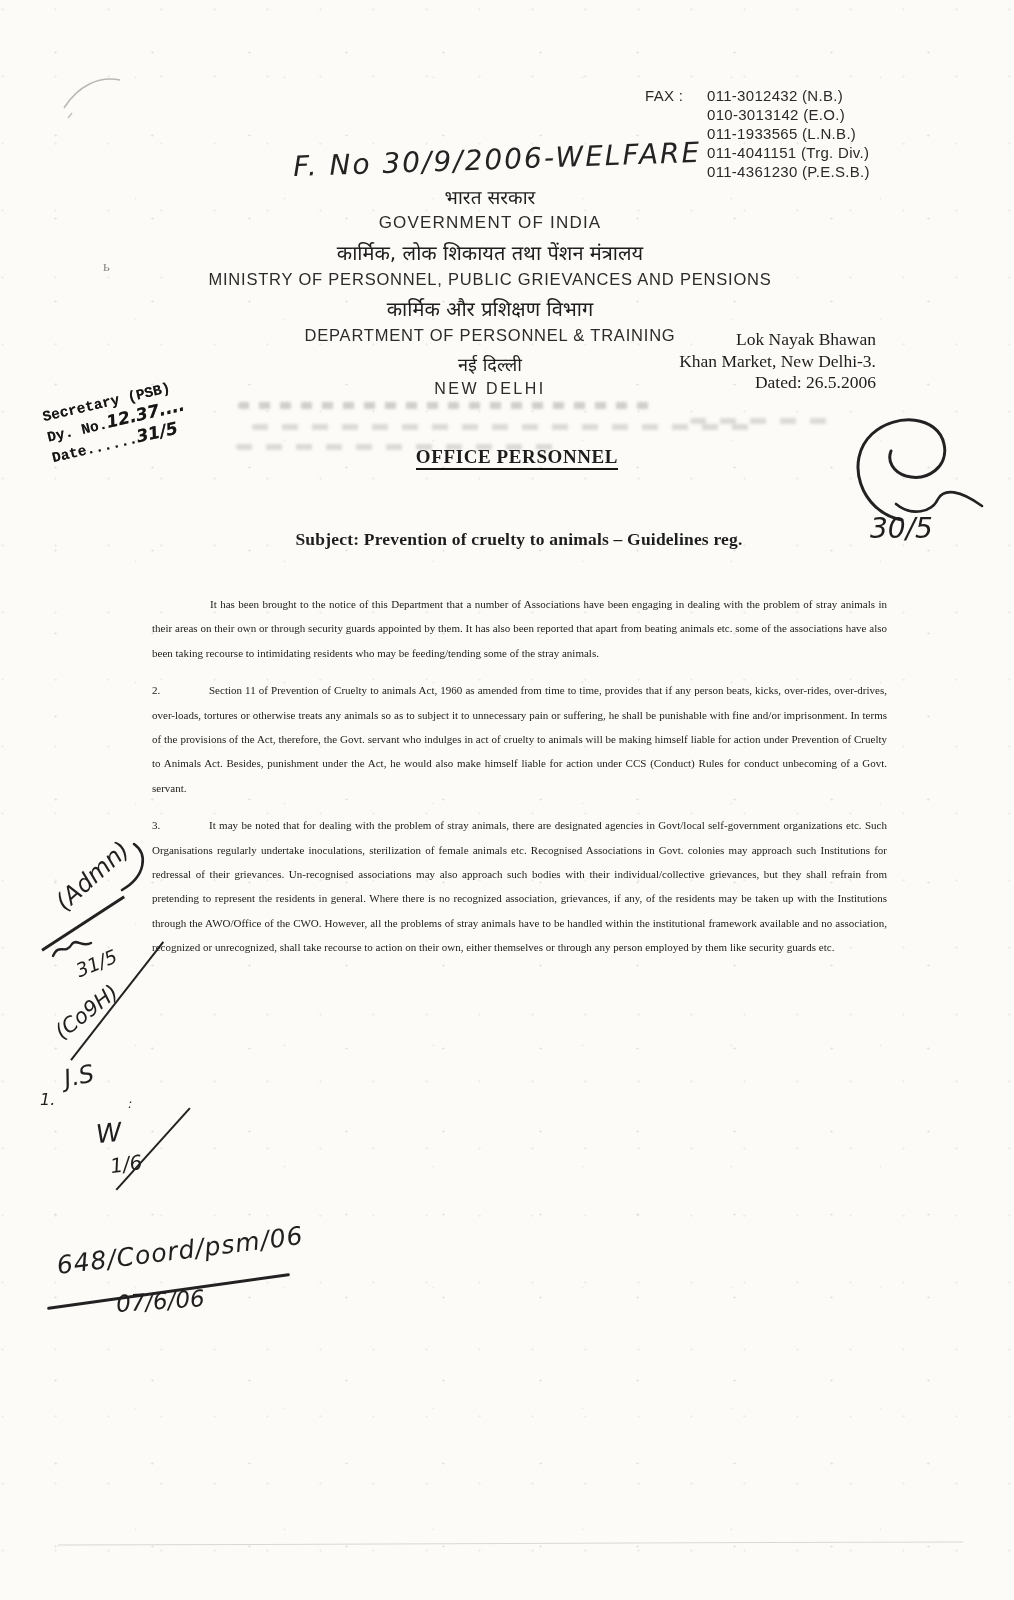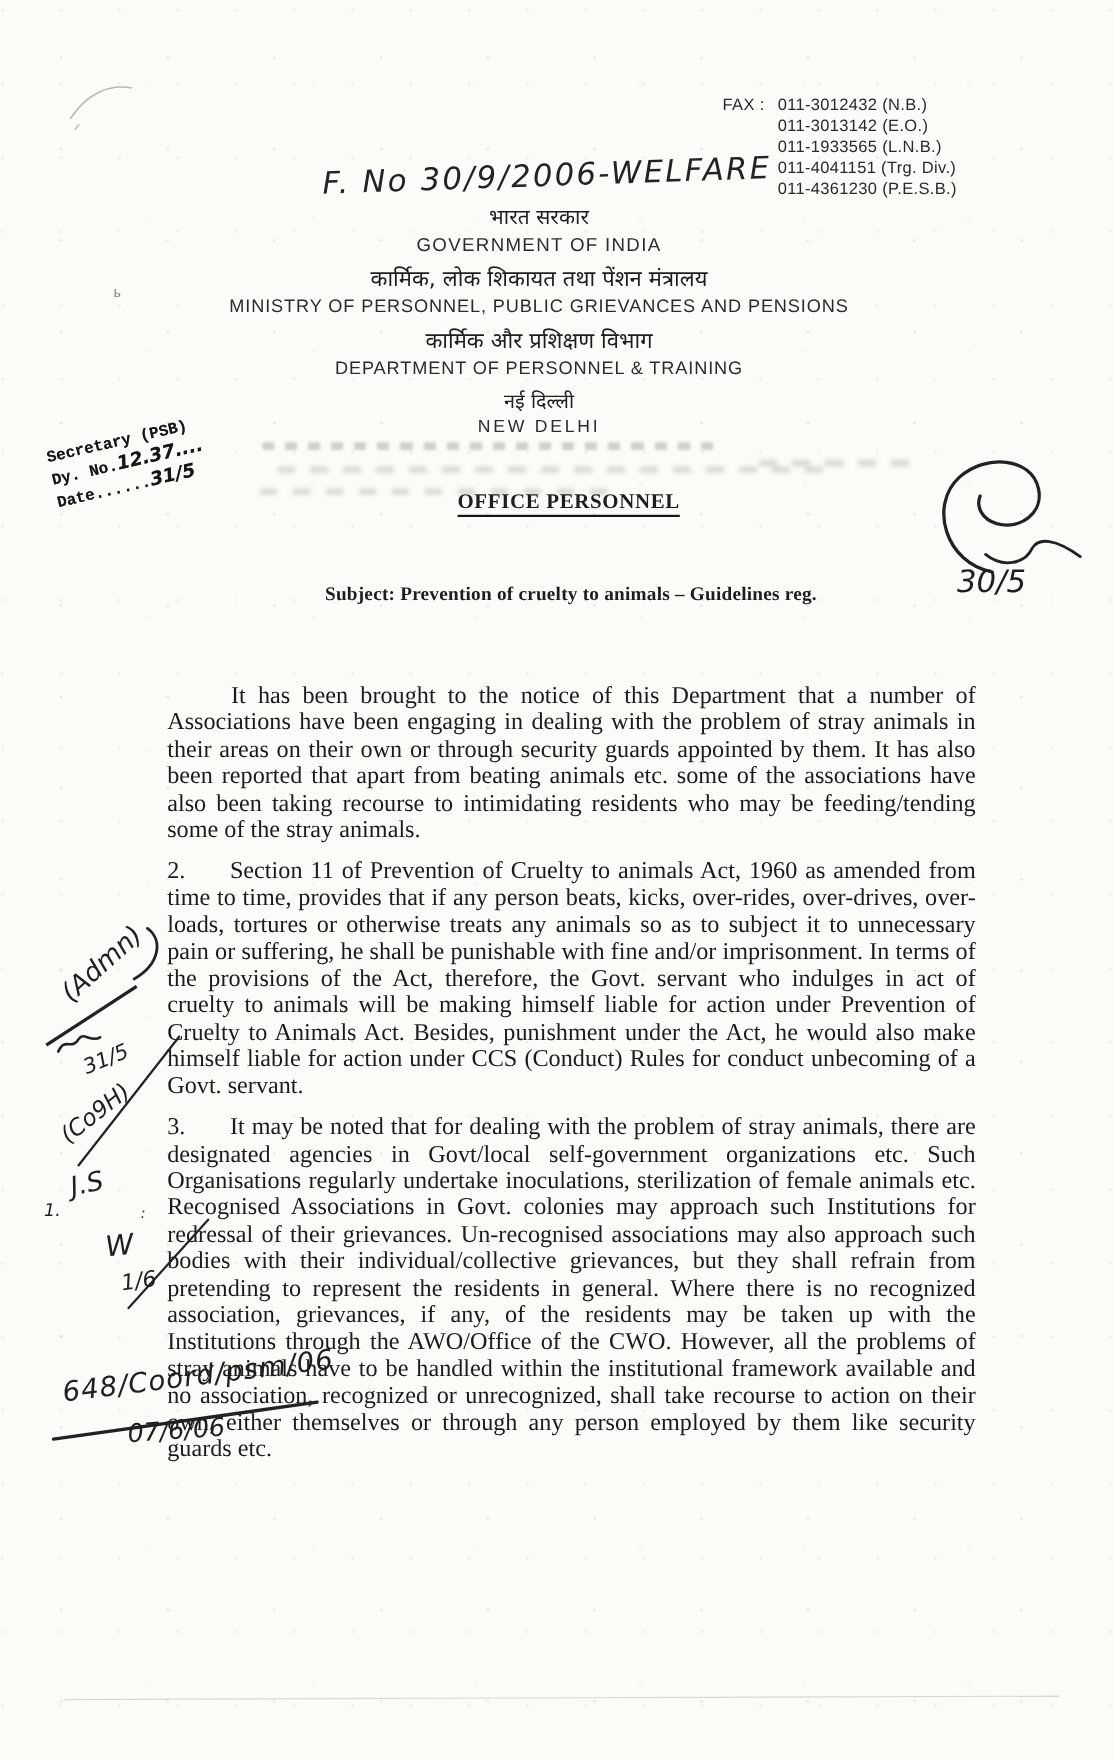--- a/index.html
+++ b/index.html
@@ -17,21 +17,21 @@
     color:#1d1d1d;
   }
   .abs{position:absolute;}
   .sans{font-family:"Liberation Sans", sans-serif;}
   .serif{font-family:"Liberation Serif", serif;}
   .hand{font-family:"DejaVu Sans", sans-serif;font-style:italic;color:#232323;}
 
   
   .fax{left:645px;top:86px;font-size:15px;line-height:19px;letter-spacing:.3px;color:#2a2a2a;}
   .fax-row{white-space:nowrap;}
-  .fax-label{display:inline-block;width:62px;text-align:center;}
+  .fax-label{display:inline-block;width:62px;}
   .fax-indent{display:inline-block;width:62px;}
 
   
   .file-no{left:293px;top:143px;font-size:28px;letter-spacing:2px;transform:rotate(-2deg);}
 
   
   .letterhead{left:0;top:184px;width:1014px;text-align:center;transform:translateX(-17px);}
   .lh-hi1{font-family:"DejaVu Sans",sans-serif;font-size:19px;margin-bottom:3px;}
   .lh-en1{font-family:"Liberation Sans",sans-serif;font-size:17px;letter-spacing:1.2px;margin-bottom:6px;color:#2b2b2b;}
   .lh-hi2{font-family:"DejaVu Sans",sans-serif;font-size:20px;margin-bottom:4px;}
@@ -58,21 +58,21 @@
 
   
   .memo-title{left:0;top:446px;width:1014px;text-align:center;transform:translateX(10px);}
   .memo-title span{font-weight:bold;font-size:19px;letter-spacing:.6px;border-bottom:2.5px solid #151515;padding-bottom:1px;}
 
   
   .subject{left:0;top:529px;width:1014px;text-align:center;transform:translateX(12px);
            font-weight:bold;font-size:17.5px;letter-spacing:.2px;}
 
   
-  .paras{left:152px;top:620px;width:735px;font-size:22px;line-height:24.4px;text-align:justify;color:#1b1b1b;}
+  .paras{left:152px;top:592px;width:735px;font-size:11px;line-height:24.4px;text-align:justify;color:#1b1b1b;}
   .para{margin-bottom:13px;}
   .para.first{text-indent:58px;}
   .pnum{display:inline-block;width:57px;text-indent:0;}
 
   
   .ann{color:#1f1f1f;}
   .stroke{background:#222;}
 
   .scanline{left:58px;top:1543px;width:905px;height:1px;background:rgba(0,0,0,.14);transform:rotate(-.2deg);}
   svg text{font-family:"DejaVu Sans",sans-serif;font-style:italic;}
@@ -83,39 +83,44 @@
 <div class="page">
 
   <svg class="abs" style="left:58px;top:68px;" width="70" height="55">
     <path d="M6,40 C20,18 40,8 62,12" stroke="rgba(60,60,60,.35)" stroke-width="1.5" fill="none"></path>
     <path d="M10,50 l4,-5" stroke="rgba(60,60,60,.3)" stroke-width="1.5" fill="none"></path>
   </svg>
   <div class="abs" style="left:103px;top:258px;color:rgba(40,40,40,.55);font-size:15px;">ь</div>
 
   <div class="abs fax sans">
     <div class="fax-row"><span class="fax-label">FAX :</span><span>011-3012432 (N.B.)</span></div>
-    <div class="fax-row"><span class="fax-indent"></span><span>011-3013142 (E.O.)</span></div>
+    <div class="fax-row"><span class="fax-indent"></span><span>010-3013142 (E.O.)</span></div>
     <div class="fax-row"><span class="fax-indent"></span><span>011-1933565 (L.N.B.)</span></div>
     <div class="fax-row"><span class="fax-indent"></span><span>011-4041151 (Trg. Div.)</span></div>
     <div class="fax-row"><span class="fax-indent"></span><span>011-4361230 (P.E.S.B.)</span></div>
   </div>
 
   <div class="abs hand file-no">F. No 30/9/2006-WELFARE</div>
 
   <div class="abs letterhead">
     <div class="lh-hi1">भारत सरकार</div>
     <div class="lh-en1">GOVERNMENT OF INDIA</div>
     <div class="lh-hi2">कार्मिक, लोक शिकायत तथा पेंशन मंत्रालय</div>
     <div class="lh-en2">MINISTRY OF PERSONNEL, PUBLIC GRIEVANCES AND PENSIONS</div>
     <div class="lh-hi3">कार्मिक और प्रशिक्षण विभाग</div>
     <div class="lh-en3">DEPARTMENT OF PERSONNEL &amp; TRAINING</div>
     <div class="lh-hi4">नई दिल्ली</div>
     <div class="lh-en4">NEW DELHI</div>
   </div>
 
+  <div class="abs addr serif">
+    <div>Lok Nayak Bhawan</div>
+    <div>Khan Market, New Delhi-3.</div>
+    <div>Dated: 26.5.2006</div>
+  </div>
 
   <div class="abs stamp">
     <div>Secretary (PSB)</div>
     <div><span>Dy. No.</span><span class="hv">12.37....</span></div>
     <div><span>Date......</span><span class="hv">31/5</span></div>
   </div>
 
   <div class="abs smudge" style="left:238px;top:402px;width:420px;"></div>
   <div class="abs smudge2" style="left:252px;top:424px;width:500px;"></div>
   <div class="abs smudge2" style="left:236px;top:444px;width:330px;"></div>

